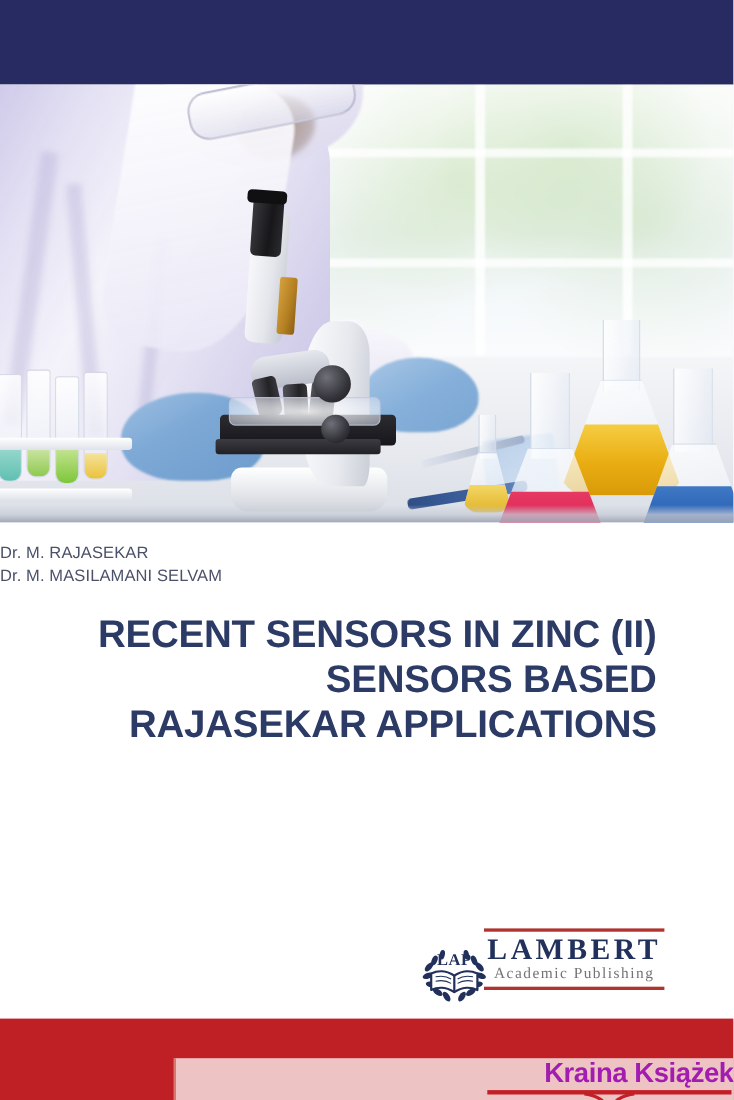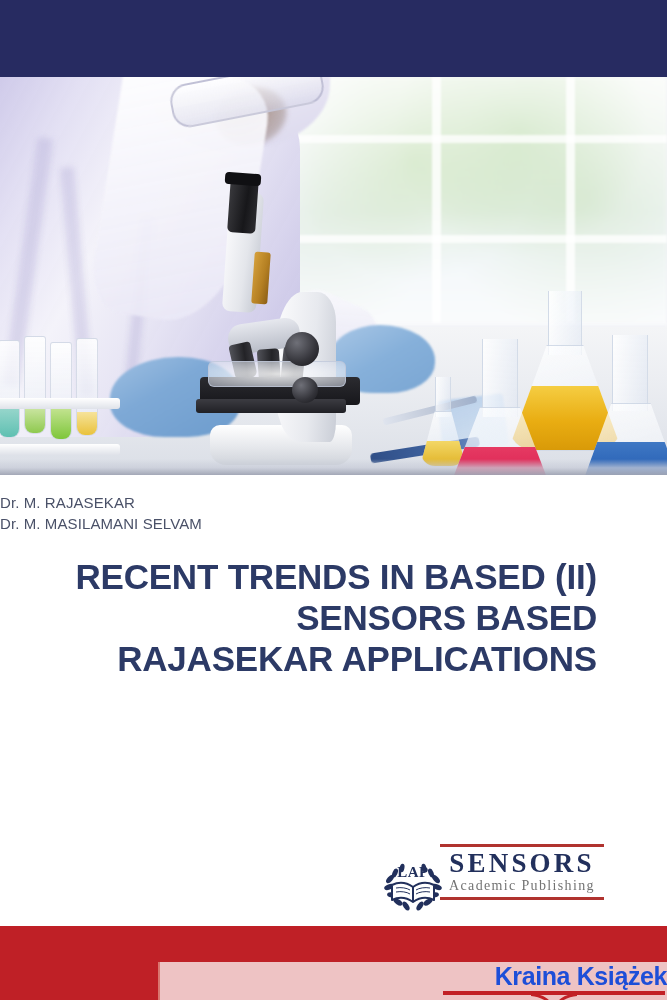--- a/index.html
+++ b/index.html
@@ -334,21 +334,21 @@
   .pink-panel {
     position: absolute;
     left: 158px; top: 962px;
     width: 509px; height: 38px;
     background: #eec3c4;
     border-left: 2px solid #d9766f;
   }
   .kraina {
     position: absolute;
     right: 2px; top: 1px;
-    color: #1d4ed8;
+    color: #a21caf;
     font-family: "Liberation Sans", sans-serif;
     font-weight: bold;
     font-size: 25px;
     line-height: 26px;
     letter-spacing: -0.4px;
     white-space: nowrap;
   }
   .kraina-rule {
     position: absolute;
     right: 4px; top: 29px;
@@ -461,21 +461,21 @@
 
     <div class="photo-bottom-fade"></div>
   </div>
 
   <div class="text-area">
     <div class="authors">
       <div>Dr. M. RAJASEKAR</div>
       <div>Dr. M. MASILAMANI SELVAM</div>
     </div>
     <div class="title">
-      <span class="line">RECENT TRENDS IN BASED (II)</span>
+      <span class="line">RECENT SENSORS IN ZINC (II)</span>
       <span class="line">SENSORS BASED</span>
       <span class="line">RAJASEKAR APPLICATIONS</span>
     </div>
   </div>
 
   <div class="publisher">
     <div class="lap-emblem">
       <svg width="62" height="56" viewBox="0 0 62 56">
 
         <g fill="#22305c">
@@ -503,21 +503,21 @@
           <path d="M31 30 L31 45" stroke="#22305c" stroke-width="2"></path>
           <path d="M14 31 C19 30,25 31,28 33" stroke="#22305c" stroke-width="1" fill="none"></path>
           <path d="M14 35 C19 34,25 35,28 37" stroke="#22305c" stroke-width="1" fill="none"></path>
           <path d="M48 31 C43 30,37 31,34 33" stroke="#22305c" stroke-width="1" fill="none"></path>
           <path d="M48 35 C43 34,37 35,34 37" stroke="#22305c" stroke-width="1" fill="none"></path>
         </g>
       </svg>
     </div>
     <div class="lap-word">
       <div class="lap-rule"></div>
-      <div class="lambert">SENSORS</div>
+      <div class="lambert">LAMBERT</div>
       <div class="acadpub">Academic Publishing</div>
       <div class="lap-rule"></div>
     </div>
   </div>
 
   <div class="thin-white"></div>
   <div class="red-band"></div>
   <div class="pink-panel">
     <div class="kraina">Kraina Książek</div>
     <div class="kraina-rule"></div>

